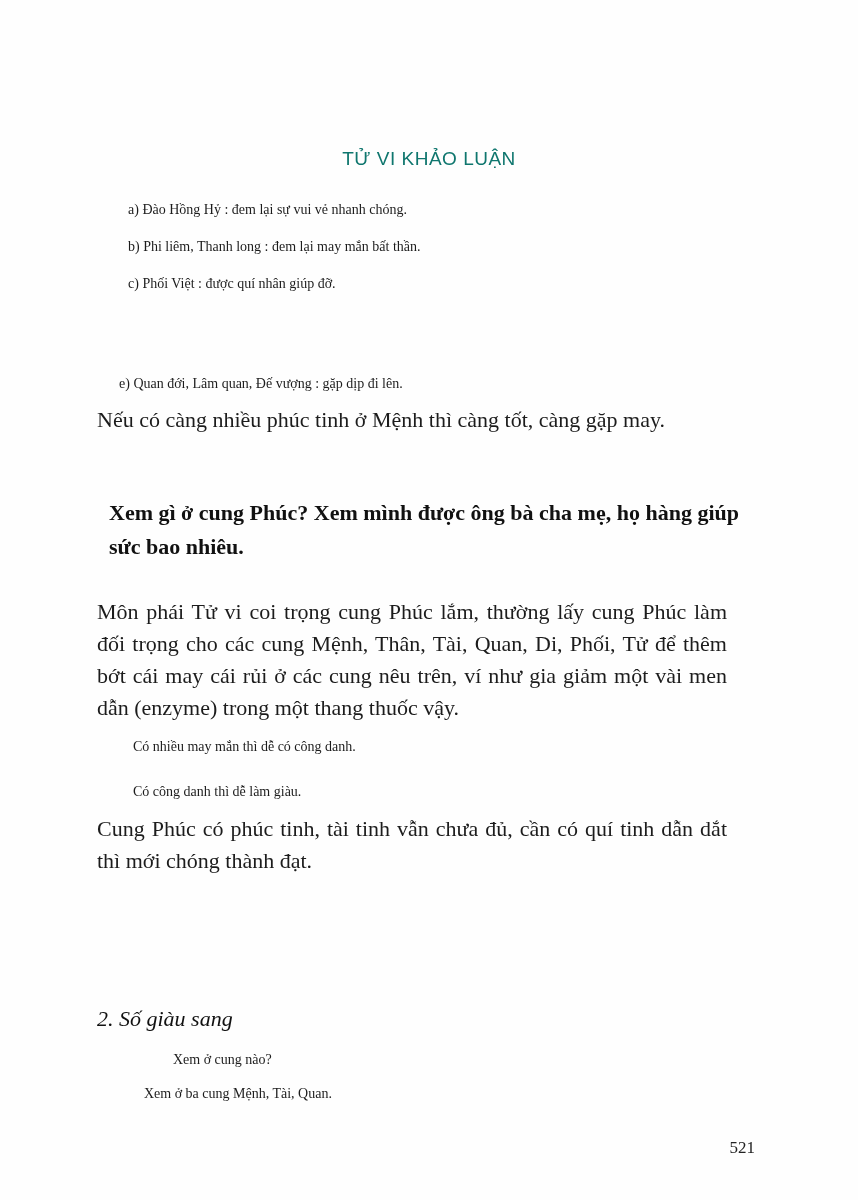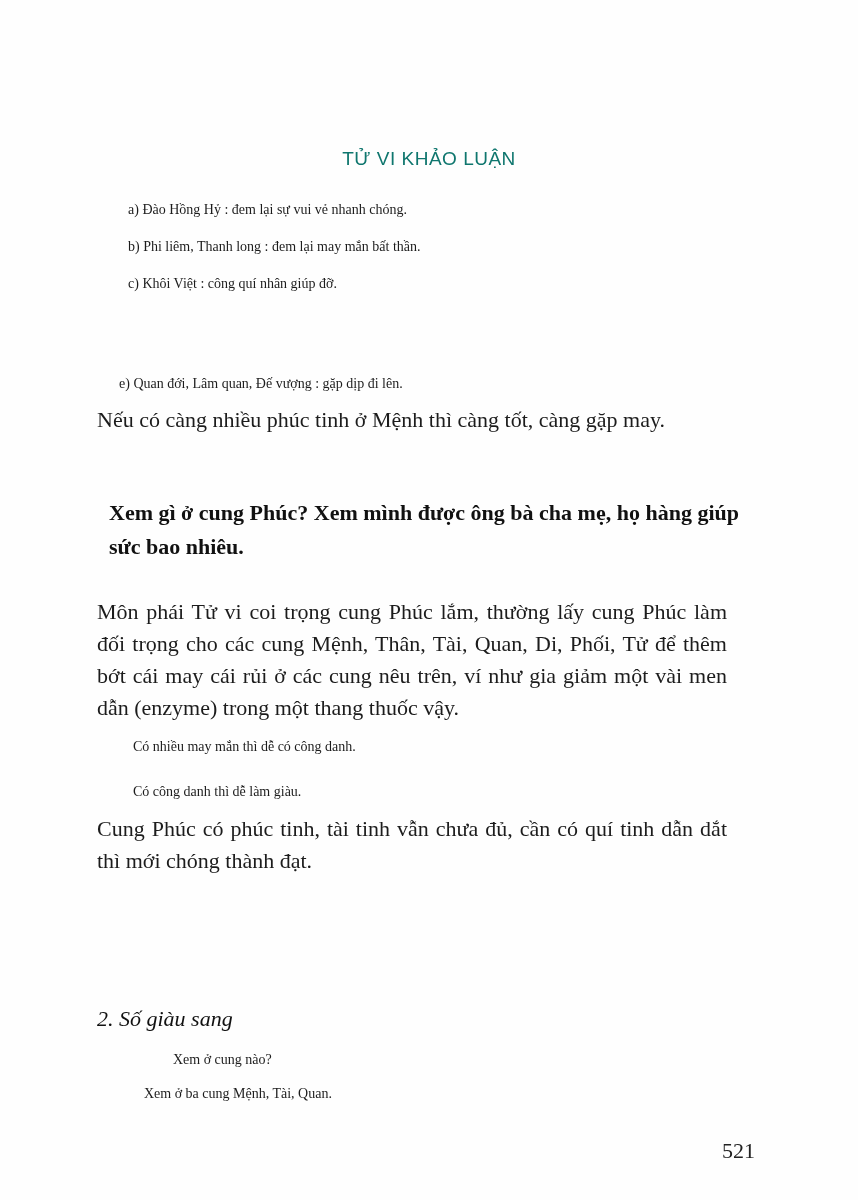--- a/index.html
+++ b/index.html
@@ -13,32 +13,32 @@
       position: absolute; font-family: "Liberation Serif", serif; font-size: 14px; line-height: 32px;
       color: #1c1c1c; white-space: nowrap;
     }
     .para { position: absolute; left: 97px; width: 630px; font-family: "Liberation Serif", serif;
       font-size: 22px; line-height: 32px; color: #1c1c1c; text-align: justify; }
     .bold-heading { position: absolute; left: 97px; width: 630px; font-family: "Liberation Serif", serif;
       font-size: 22px; line-height: 34px; font-weight: bold; color: #111; text-align: justify; margin-left: 12px; }
     .section-title { position: absolute; left: 97px; top: 1006px; font-family: "Liberation Serif", serif;
       font-size: 22px; font-style: italic; color: #111; }
     .page-number { position: absolute; right: 103px; top: 1138px; font-family: "Liberation Serif", serif;
-      font-size: 22px; color: #222; }
+      font-size: 17px; color: #222; }
   </style>
 </head>
 <body>
 
 <div class="page">
 
   <div class="running-header">TỬ VI KHẢO LUẬN</div>
 
   <div class="txt" style="left:128px; top:194px;">a) Đào Hồng Hỷ : đem lại sự vui vẻ nhanh chóng.</div>
   <div class="txt" style="left:128px; top:231px;">b) Phi liêm, Thanh long : đem lại may mắn bất thần.</div>
-  <div class="txt" style="left:128px; top:268px;">c) Khôi Việt : công quí nhân giúp đỡ.</div>
+  <div class="txt" style="left:128px; top:268px;">c) Phối Việt : được quí nhân giúp đỡ.</div>
   <div class="txt" style="left:119px; top:368px;">e) Quan đới, Lâm quan, Đế vượng : gặp dịp đi lên.</div>
 
   <div class="para" style="top:404px;">Nếu có càng nhiều phúc tinh ở Mệnh thì càng tốt, càng gặp may.</div>
 
   <div class="bold-heading" style="top:496px;">Xem gì ở cung Phúc? Xem mình được ông bà cha mẹ, họ hàng giúp sức bao nhiêu.</div>
 
   <div class="para" style="top:596px;">Môn phái Tử vi coi trọng cung Phúc lắm, thường lấy cung Phúc làm đối trọng cho các cung Mệnh, Thân, Tài, Quan, Di, Phối, Tử để thêm bớt cái may cái rủi ở các cung nêu trên, ví như gia giảm một vài men dẫn (enzyme) trong một thang thuốc vậy.</div>
 
   <div class="txt" style="left:133px; top:699px;margin-top:32px;">Có nhiều may mắn thì dễ có công danh.</div>
   <div class="txt" style="left:133px; top:776px;">Có công danh thì dễ làm giàu.</div>

